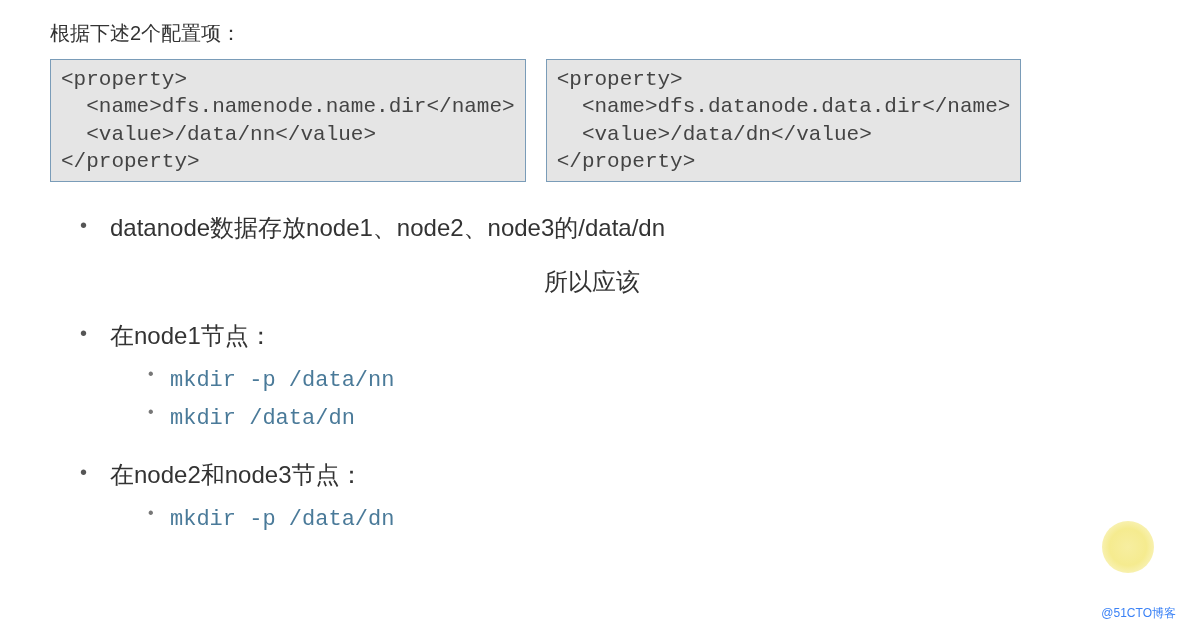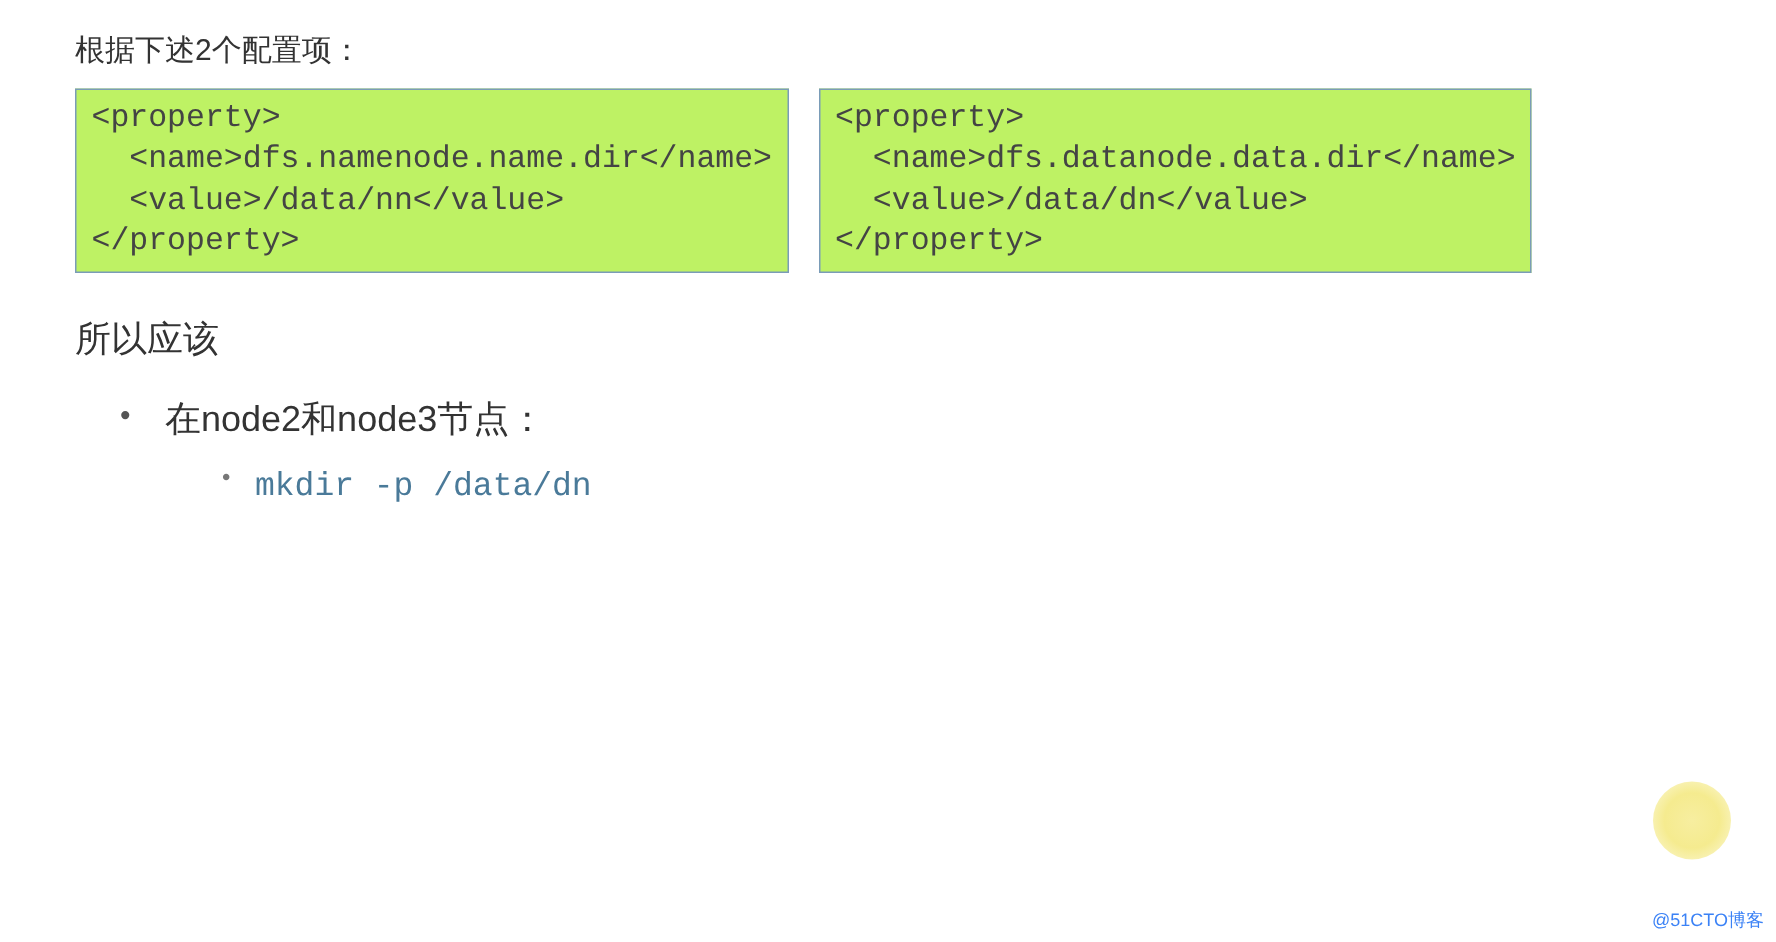--- a/index.html
+++ b/index.html
@@ -18,21 +18,21 @@
       margin-bottom: 12px;
       font-weight: 400;
     }
     .config-row {
       display: flex;
       gap: 20px;
       margin-bottom: 28px;
     }
     .config-box {
       border: 1px solid #7a9cb8;
-      background: #bef264;
+      background: #e5e5e5;
       padding: 6px 10px;
       font-family: "Courier New", Consolas, monospace;
       font-size: 21px;
       line-height: 1.3;
       white-space: pre;
       color: #444;
     }
     ul.main-list {
       list-style: none;
       padding-left: 30px;
@@ -51,20 +51,21 @@
       left: 0;
       top: 0;
       color: #555;
       font-size: 20px;
     }
     .subheading {
       font-size: 24px;
       color: #333;
       margin: 12px 0 20px 0;
       padding-left: 0;
+      text-align: center;
     }
     ul.sub-list {
       list-style: none;
       padding-left: 36px;
       margin-top: 8px;
     }
     ul.sub-list > li {
       position: relative;
       font-family: "Courier New", Consolas, monospace;
       font-size: 22px;
@@ -107,25 +108,33 @@
   &lt;name&gt;dfs.namenode.name.dir&lt;/name&gt;
   &lt;value&gt;/data/nn&lt;/value&gt;
 &lt;/property&gt;</div>
   <div class="config-box">&lt;property&gt;
   &lt;name&gt;dfs.datanode.data.dir&lt;/name&gt;
   &lt;value&gt;/data/dn&lt;/value&gt;
 &lt;/property&gt;</div>
 </div>
 
 <ul class="main-list">
+  <li>datanode数据存放node1、node2、node3的/data/dn</li>
 </ul>
 
 <div class="subheading">所以应该</div>
 
 <ul class="main-list">
+  <li>
+    <span>在node1节点：</span>
+    <ul class="sub-list">
+      <li>mkdir -p /data/nn</li>
+      <li>mkdir /data/dn</li>
+    </ul>
+  </li>
   <li>
     <span>在node2和node3节点：</span>
     <ul class="sub-list">
       <li>mkdir -p /data/dn</li>
     </ul>
   </li>
 </ul>
 
 <div class="yellow-dot"></div>
 <div class="watermark">@51CTO博客</div>

